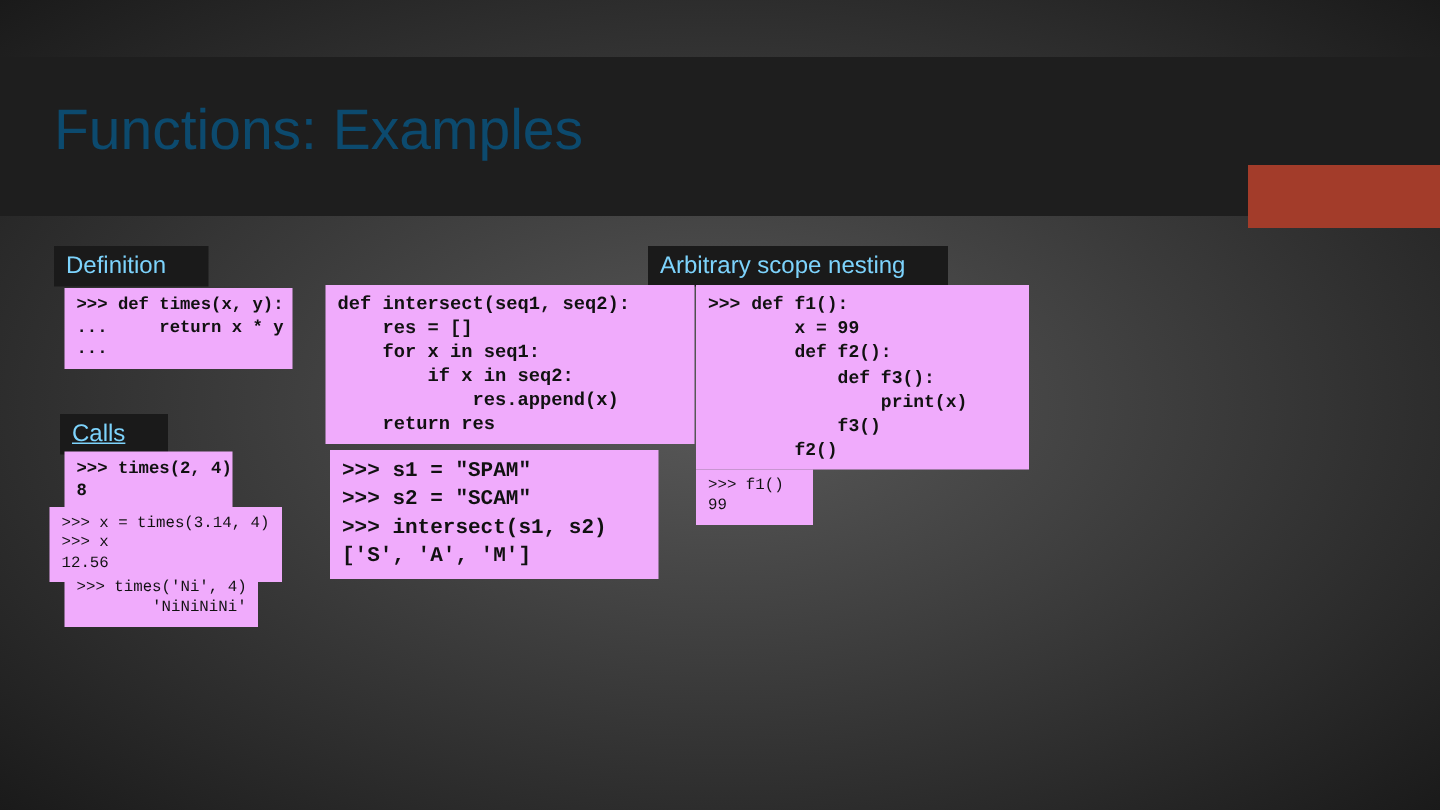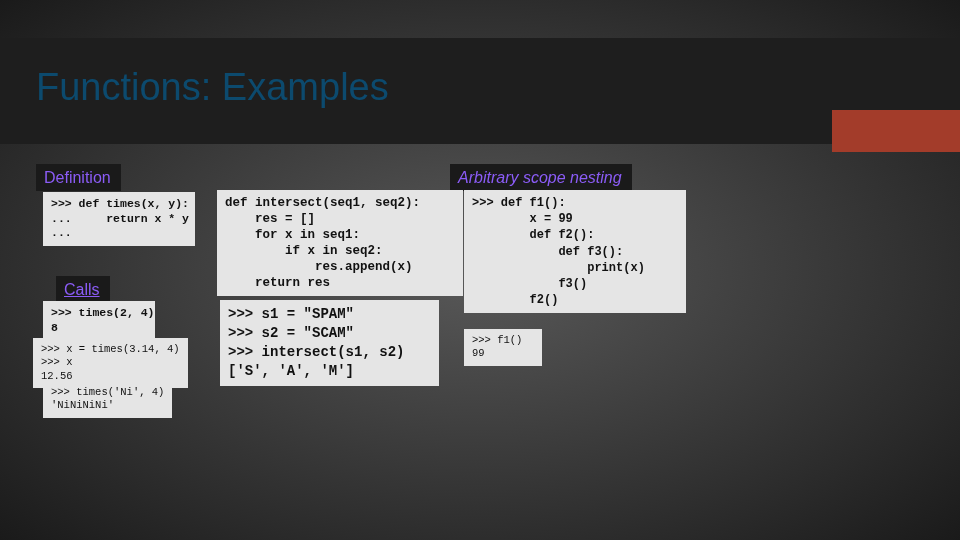--- a/index.html
+++ b/index.html
@@ -25,51 +25,51 @@
   }
   .accent {
     position: absolute;
     top: 110px; right: 0;
     width: 128px; height: 42px;
     background: #a33c2a;
   }
   .label {
     position: absolute;
     background: #1a1a1a;
-    color: #8b5cf6;
+    color: #7dd3fc;
     font-size: 16px;
-    padding: 4px 10px 4px 8px;
+    padding: 4px 28px 4px 8px;
     line-height: 1.2;
     font-family: "Trebuchet MS", sans-serif;
   }
   .code {
     position: absolute;
-    background: #e5e5e5;
+    background: #f0abfc;
     font-family: Consolas, "Courier New", monospace;
     font-size: 11.5px;
     line-height: 1.28;
     padding: 5px 8px;
     white-space: pre;
     color: #111;
     font-weight: 600;
   }
   .lab-def   { top: 164px; left: 36px; }
-  .lab-calls { top: 276px; left: 56px; text-decoration: underline; }
-  .lab-scope { top: 164px; left: 450px; font-style: italic; }
+  .lab-calls { top: 276px; left: 40px; text-decoration: underline; }
+  .lab-scope { top: 164px; left: 432px; }
 
   .c1 { top: 192px; left: 43px; width: 152px; }
   .c2 { top: 301px; left: 43px; width: 112px; }
   .c3 { top: 338px; left: 33px; }
-  .c4 { top: 381px; left: 43px; }
+  .c4 { top: 381px; left: 43px; text-align: right; }
 
   .c5 { top: 190px; left: 217px; width: 246px; font-size: 12.5px; }
   .c6 { top: 300px; left: 220px; width: 219px; font-size: 14px; line-height: 1.35; }
 
   .c7 { top: 190px; left: 464px; width: 222px; font-size: 12px; line-height: 1.35; }
-  .c8 { top: 329px; left: 464px; width: 78px; font-size: 12px; }
+  .c8 { top: 313px; left: 464px; width: 78px; font-size: 12px; }
 
   .c3, .c4, .c8 { font-size: 10.5px; font-weight: 500; }
 </style>
 </head>
 <body>
 
 <div class="header"></div>
 <div class="accent"></div>
 <div class="title">Functions: Examples</div>
 

